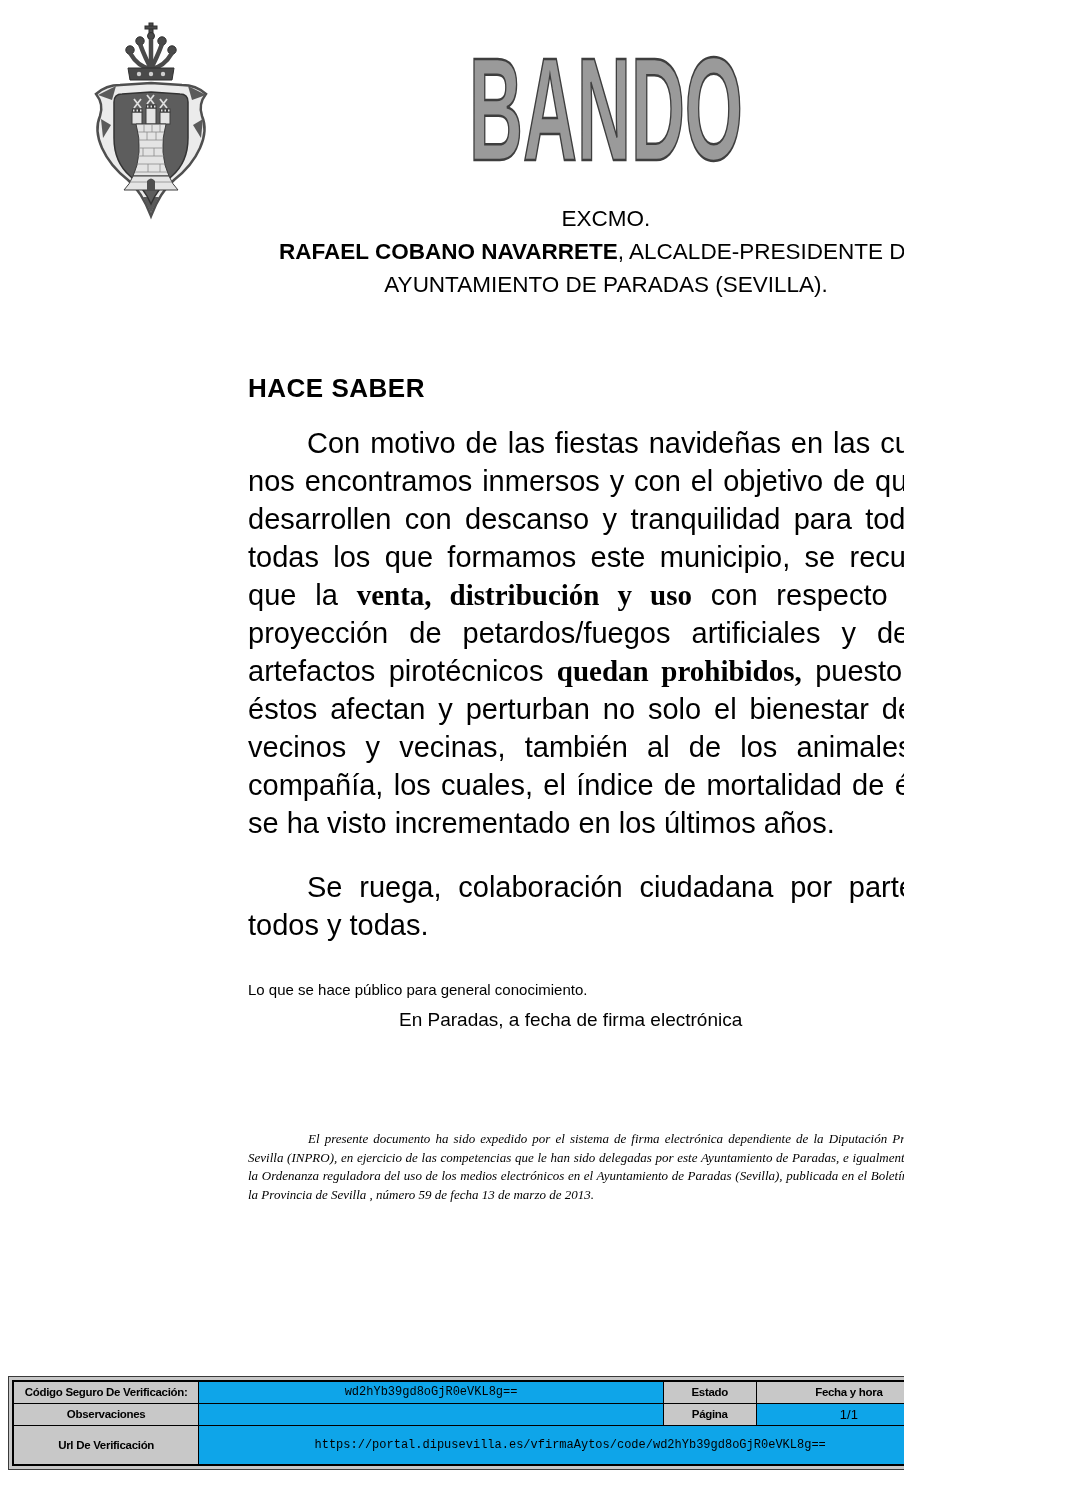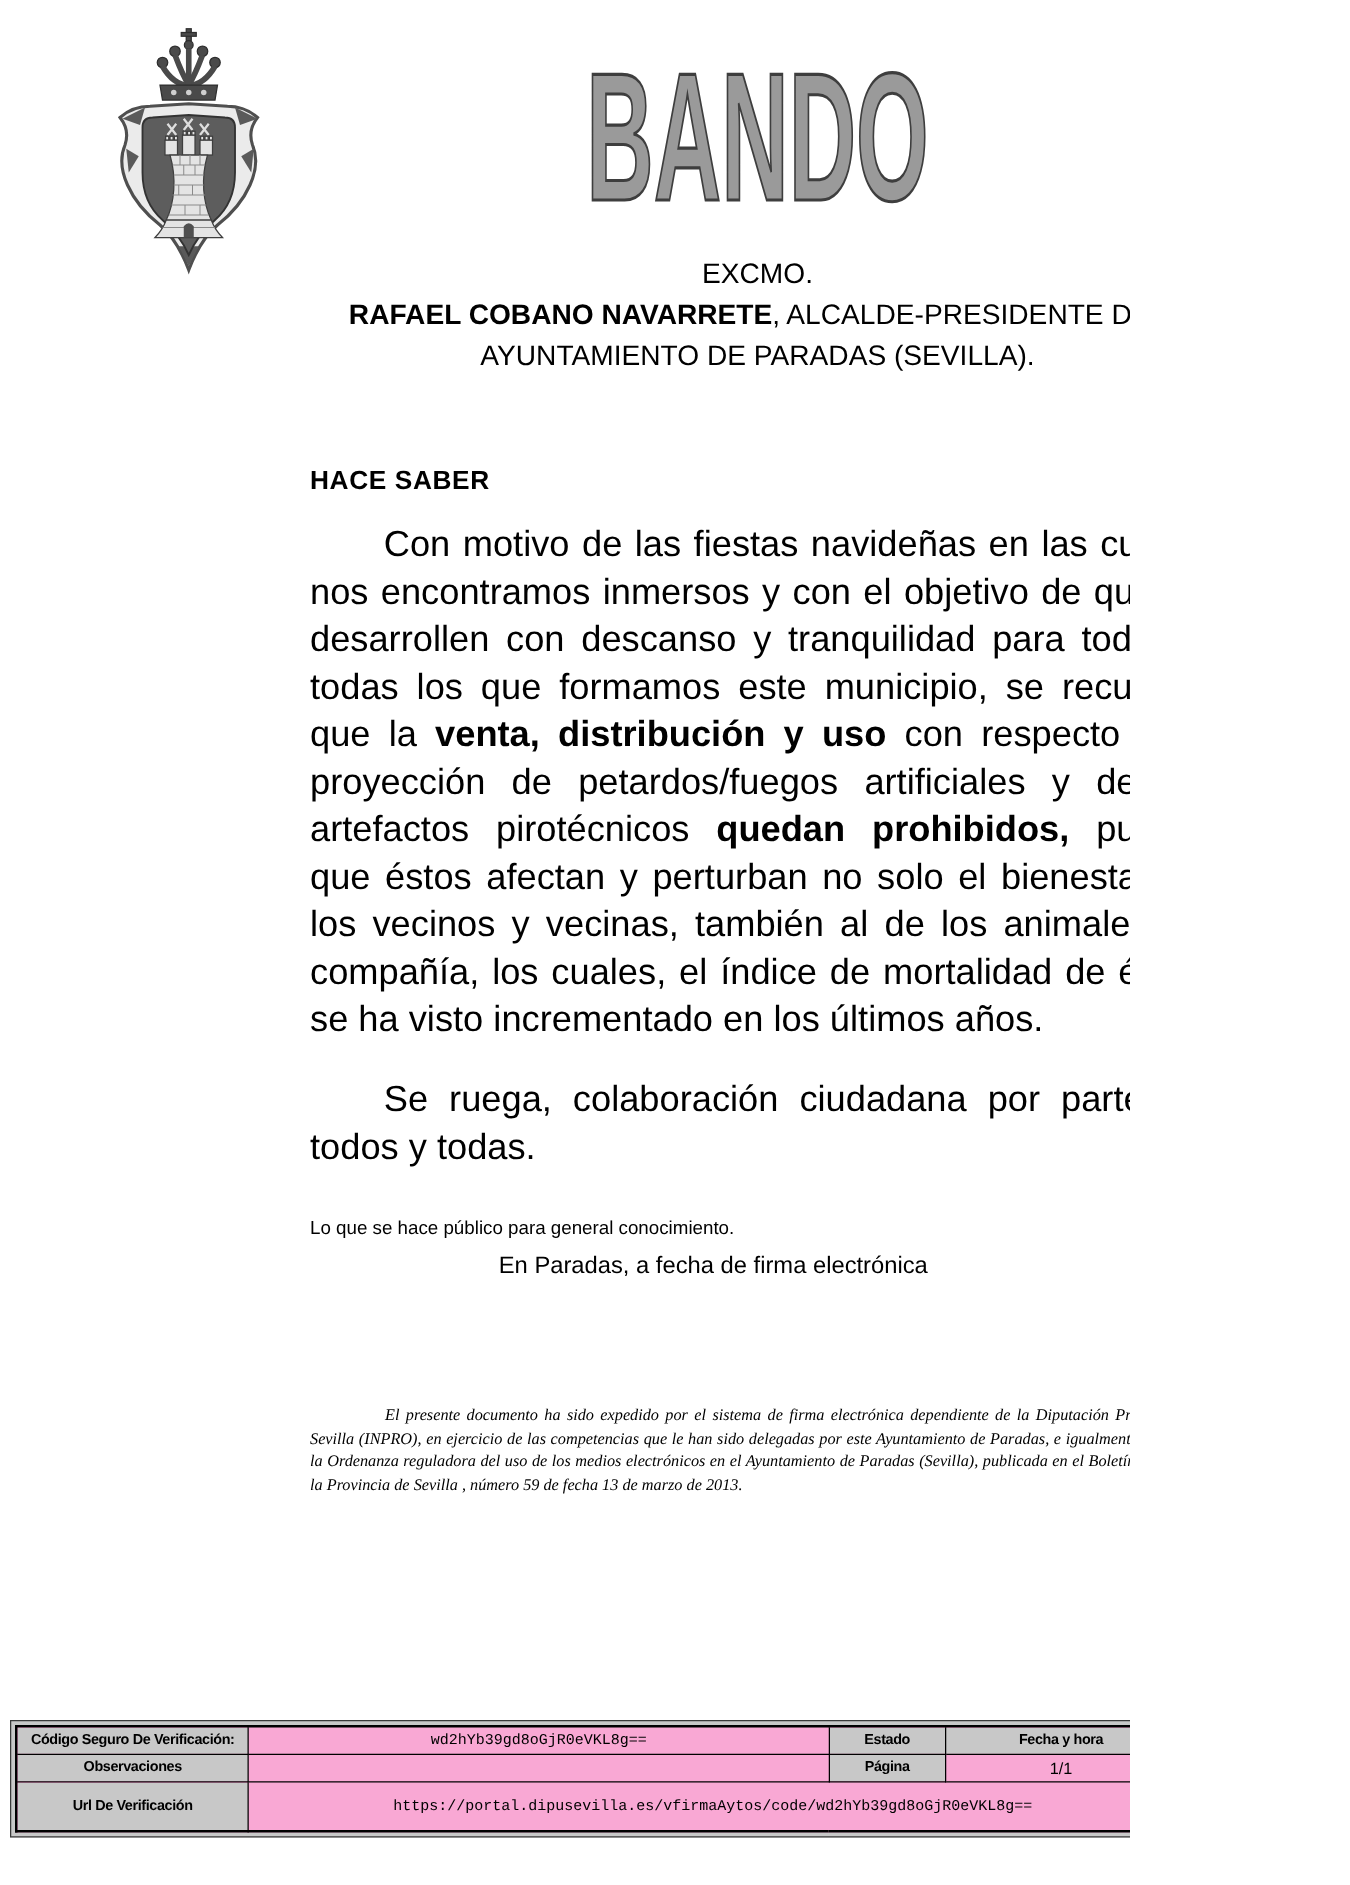--- a/index.html
+++ b/index.html
@@ -12,39 +12,39 @@
   
   .column{position:absolute;left:248px;top:0;width:716px;}
 
   .bando-wrap{margin-top:54px;text-align:center;height:112px;}
 
   .name-block{margin-top:36px;text-align:center;font-size:22.5px;line-height:33px;}
   .name-line{white-space:nowrap;}
 
   .narrow{margin-left:20px;margin-right:8px;}
 
-  .hace{margin:72px 0 0 0;font-size:21px;font-weight:bold;letter-spacing:0.5px;}
+  .hace{margin:72px 0 0 0;font-size:26px;font-weight:bold;letter-spacing:0.5px;}
 
   .bodypar{margin:20px 0 0 0;font-size:29px;line-height:38px;text-align:justify;
            text-indent:59px;}
-  .bodypar strong{font-weight:700;}
+  .bodypar strong{font-weight:700;font-family:Liberation Serif, serif;}
   .p2{margin-top:26px;}
 
   .closing1{margin:32px 0 0 0;font-size:15px;line-height:28px;}
   .closing2{margin:2px 0 0 0;font-size:19px;line-height:28px;text-indent:151px;}
 
   .fineprint{margin:96px 0 0 0;font-family:"Liberation Serif", serif;font-style:italic;
              font-size:13px;line-height:18.5px;text-align:justify;text-indent:60px;}
 
   
   .footer{position:absolute;left:8px;top:1376px;width:1064px;display:flex;
           align-items:flex-start;}
   .ftable-frame{border:1px solid #3a3a3a;background:#c8c8c8;padding:3px;
                 width:939px;box-sizing:border-box;}
-  .ftable{width:100%;border-collapse:collapse;background:#f9a8d4;border:2px solid #000;
+  .ftable{width:100%;border-collapse:collapse;background:#0ea5e9;border:2px solid #000;
           table-layout:fixed;font-size:13px;}
   .ftable td{border:1px solid #000;padding:1px 6px;height:22px;vertical-align:middle;
              overflow:hidden;box-sizing:border-box;}
   .ftable td.lbl{background:#c8c8c8;font-weight:bold;text-align:center;
                  font-size:11.5px;letter-spacing:-0.3px;white-space:nowrap;}
   .ftable td.mono{font-family:"Liberation Mono","DejaVu Sans Mono",monospace;
                   font-size:12px;}
   .ftable td.center{text-align:center;}
   .ftable tr.url-row td{height:40px;vertical-align:middle;}
 

